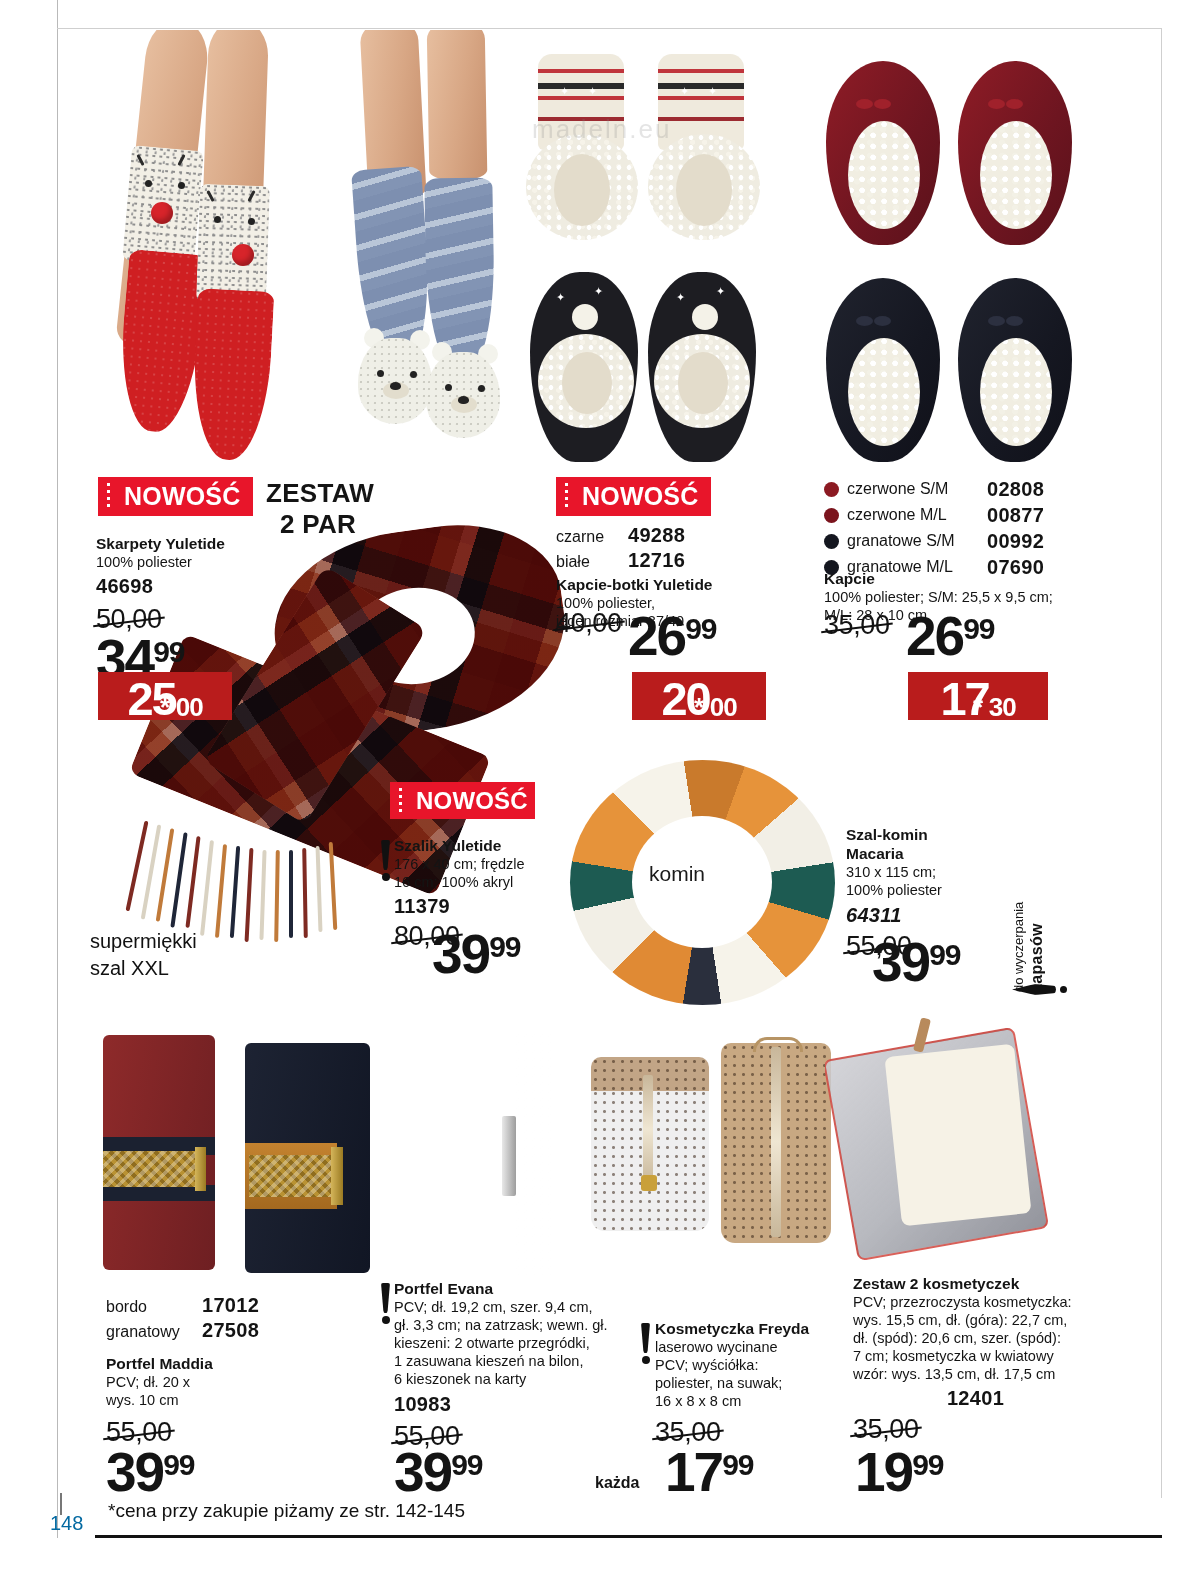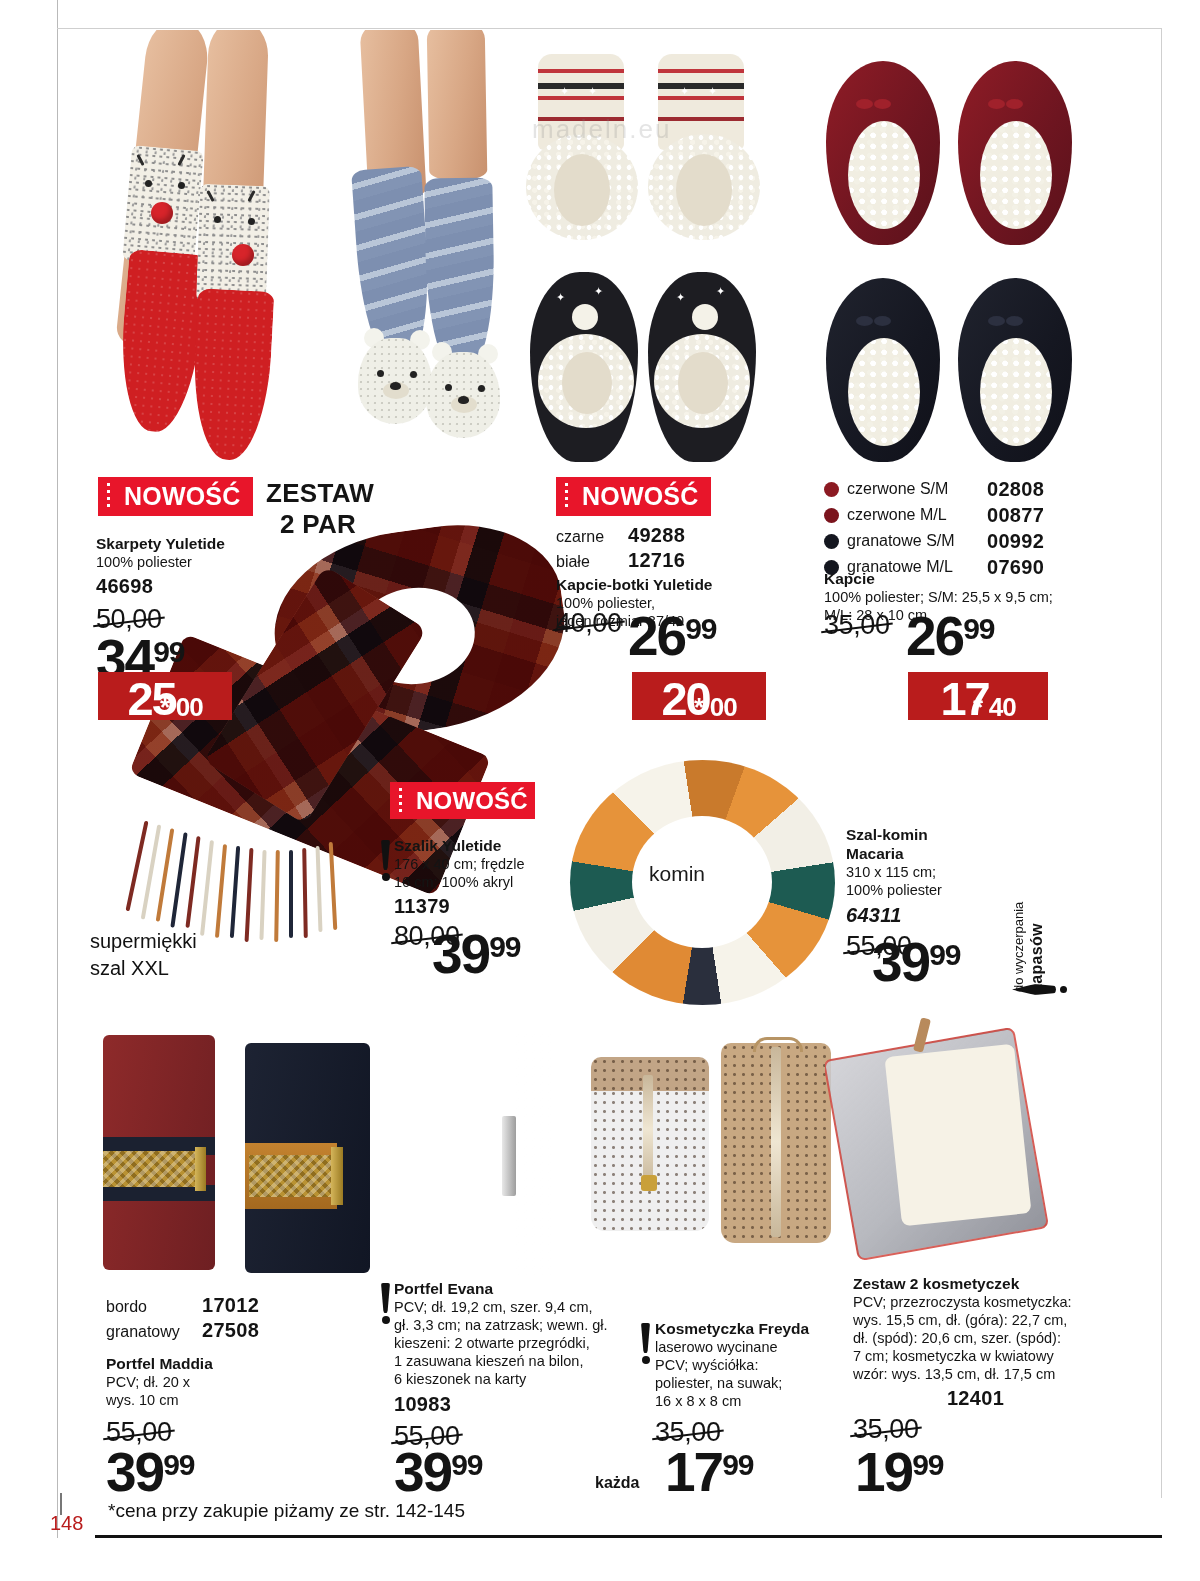--- a/index.html
+++ b/index.html
@@ -96,21 +96,21 @@
     position:absolute;
     width:44px;height:11px;
     background:#111;
     border-radius:60% 6px 6px 60%/50% 50% 50% 50%;
     clip-path:polygon(0 50%,52% 0,100% 18%,100% 82%,52% 100%);
   }
   .teardrop-dot{position:absolute;width:7px;height:7px;background:#111;border-radius:50%;}
 
   
   .footline{position:absolute;left:95px;top:1535px;width:1067px;height:2.5px;background:#111;}
-  .pagenum{position:absolute;left:50px;top:1512px;font-size:20px;color:#b91c1c;}
+  .pagenum{position:absolute;left:50px;top:1512px;font-size:20px;color:#0369a1;}
   .pagetick{position:absolute;left:60px;top:1493px;width:1.5px;height:22px;background:#777;}
   .footnote{position:absolute;left:108px;top:1500px;font-size:19px;color:#111;}
 
   
   .photo{position:absolute;overflow:hidden;}
 
   
   .leg{position:absolute;background:linear-gradient(100deg,#e7bfa0,#d8a785 55%,#c8916e);border-radius:46% 46% 40% 40%/12% 12% 6% 6%;}
   .sock-cuff{position:absolute;border-radius:8px;
     background:
@@ -502,21 +502,21 @@
   <div class="abs" style="left:824px;top:612px;">
     <span class="oldprice">35,00</span>
   </div>
   <div class="price abs" style="left:906px;top:612px;">
     <span class="int">26</span>
     <span class="dec">99</span>
   </div>
 
   <div class="redprice" style="left:908px;top:672px;width:140px;height:48px;">
     <span class="int">17</span>
-    <span class="dec">40</span>
+    <span class="dec">30</span>
     <span class="star">*</span>
   </div>
 
   <div class="badge-new" style="left:390px;top:782px;width:145px;height:37px;">
     <div class="perf"></div>
     <span style="font-size:24px;">NOWOŚĆ</span>
   </div>
 
   <div class="excl" style="left:381px;top:840px;">
     <div class="bar"></div>

